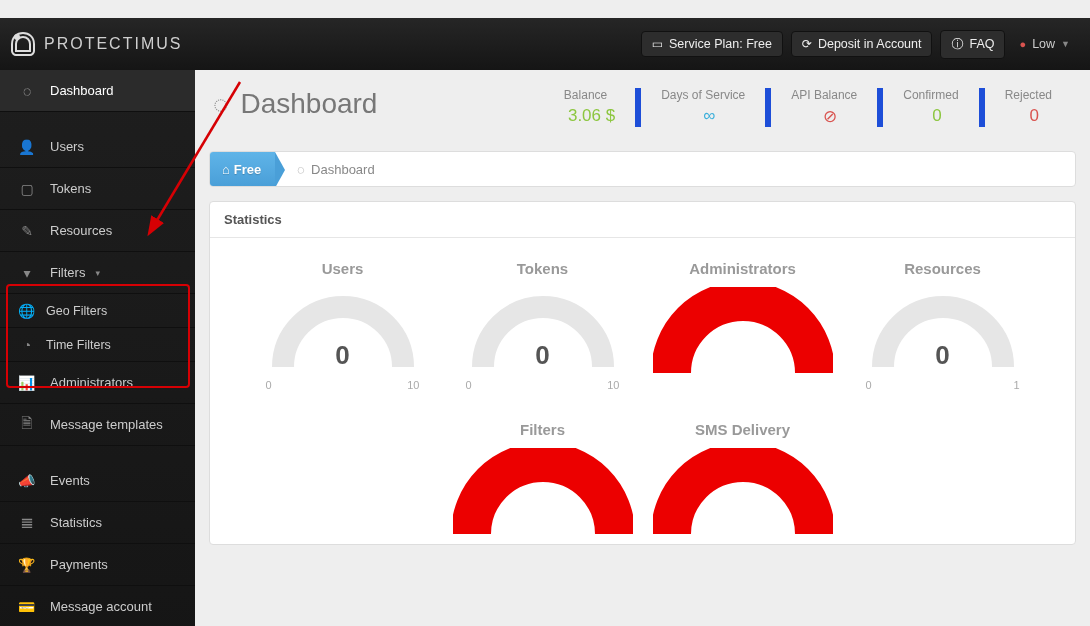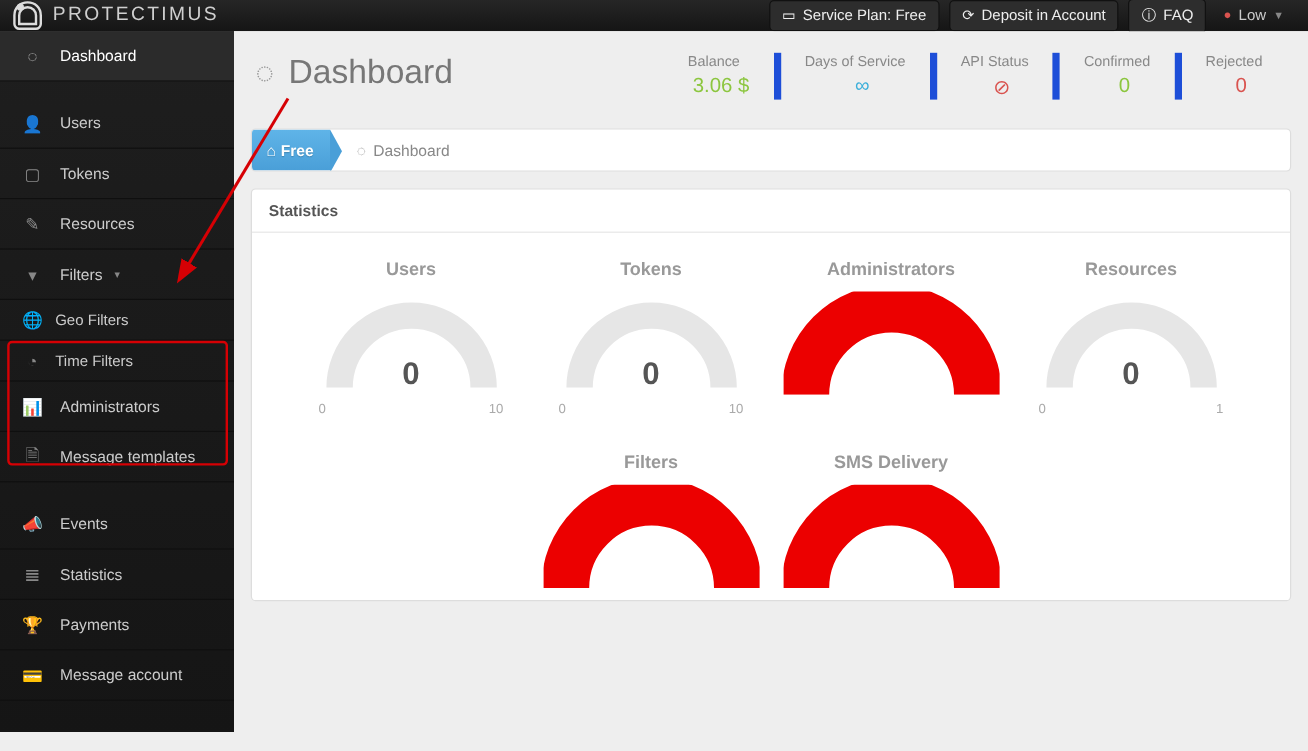--- a/index.html
+++ b/index.html
@@ -1,19 +1,19 @@
 <!DOCTYPE html>
 <html><head>
 <meta charset="utf-8">
 <style>
 * { margin: 0; padding: 0; box-sizing: border-box; font-family: "Helvetica Neue", Helvetica, Arial, sans-serif; }
 body { background: #eeeeee; width: 1090px; height: 626px; overflow: hidden; position: relative; }
 
 
-.topbar { height: 26px; background: linear-gradient(#262626,#151515); display: flex; align-items: center; color: #ccc; font-size: 12.5px; }
+.topbar { height: 52px; background: linear-gradient(#262626,#151515); display: flex; align-items: center; color: #ccc; font-size: 12.5px; margin-top: 18px; }
 .logo { width: 195px; height: 42px; display: flex; align-items: center; padding-left: 8px; color: #e6e6e6; }
 .logo svg { flex-shrink:0; }
 .logo-text { font-size: 16px; letter-spacing: 2px; font-weight: 300; margin-left: 6px; color: #cfcfcf; }
 .topspacer { flex: 1; }
 .top-btn { background: #2d2d2d; border: 1px solid #111; border-radius: 4px; padding: 5px 10px; margin: 0 4px; display: flex; align-items: center; gap: 6px; color: #eee; font-size: 12.5px; cursor: pointer; }
 .top-btn .icon { font-size: 12px; }
 .top-user { display: flex; align-items: center; gap: 6px; padding: 0 20px 0 10px; cursor: pointer; }
 .status-dot { color: #d9534f; font-size: 11px; }
 .chev { font-size: 9px; color: #888; }
 
@@ -166,21 +166,21 @@
       <div class="stats">
         <div class="stat">
             <div class="stat-label">Balance</div>
             <div class="stat-val green">3.06 $</div>
           </div>
         <div class="stat">
             <div class="stat-label">Days of Service</div>
             <div class="stat-val blue">∞</div>
           </div>
         <div class="stat">
-            <div class="stat-label">API Status</div>
+            <div class="stat-label">API Balance</div>
             <div class="stat-val red">⊘</div>
           </div>
         <div class="stat">
             <div class="stat-label">Confirmed</div>
             <div class="stat-val green">0</div>
           </div>
         <div class="stat">
             <div class="stat-label">Rejected</div>
             <div class="stat-val red">0</div>
           </div>

